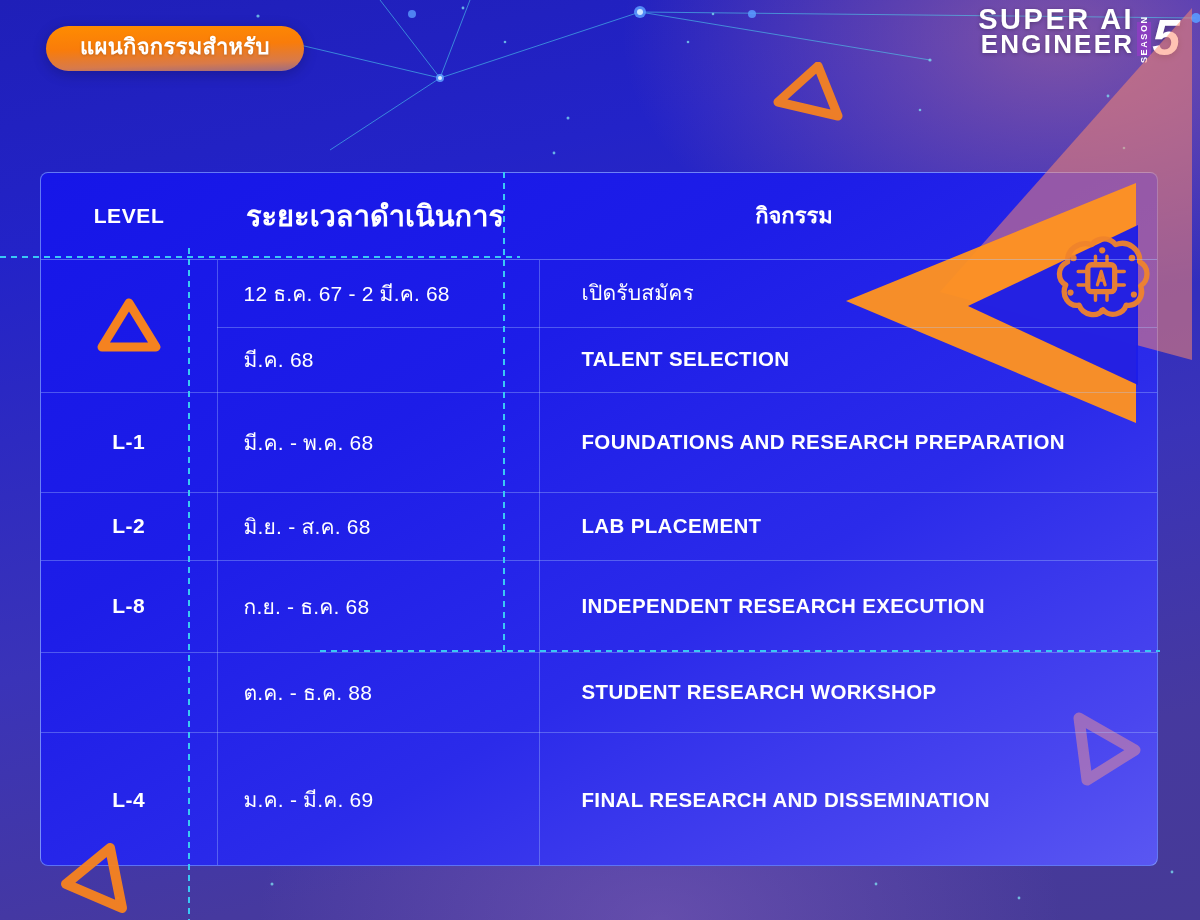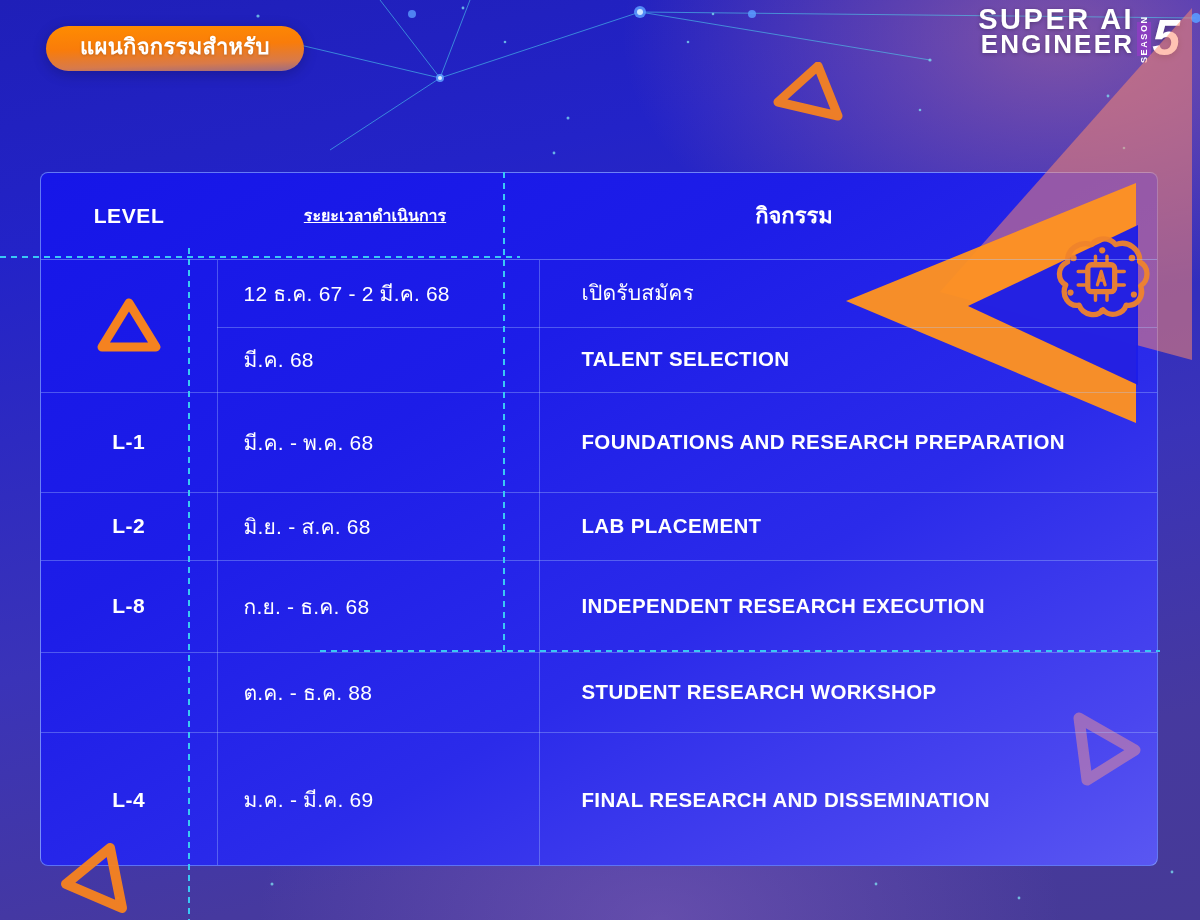--- a/index.html
+++ b/index.html
@@ -73,21 +73,21 @@
   table.plan { width:100%; border-collapse:collapse; table-layout:fixed; position:relative; z-index:3; }
   table.plan col.c-level { width:176px; }
   table.plan col.c-period { width:322px; }
   table.plan col.c-act { width:620px; }
 
   table.plan th {
     height:86px; color:#fff; font-weight:bold; vertical-align:middle;
     border-bottom:1px solid rgba(175,205,255,.42);
   }
   th.h-level  { font-size:21px; letter-spacing:.6px; text-align:center; }
-  th.h-period { font-size:16px; text-align:center; padding-right:6px;text-decoration:underline; }
+  th.h-period { font-size:29px; text-align:center; padding-right:6px; }
   th.h-act    { font-size:22px; text-align:center; padding-right:110px; }
 
   table.plan td {
     color:#fff; vertical-align:middle;
     border-bottom:1px solid rgba(175,205,255,.34);
   }
   table.plan tr:last-child td { border-bottom:none; }
   td.level {
     text-align:center; font-size:21px; font-weight:bold; letter-spacing:.5px;
     border-right:1px solid rgba(175,205,255,.34);

